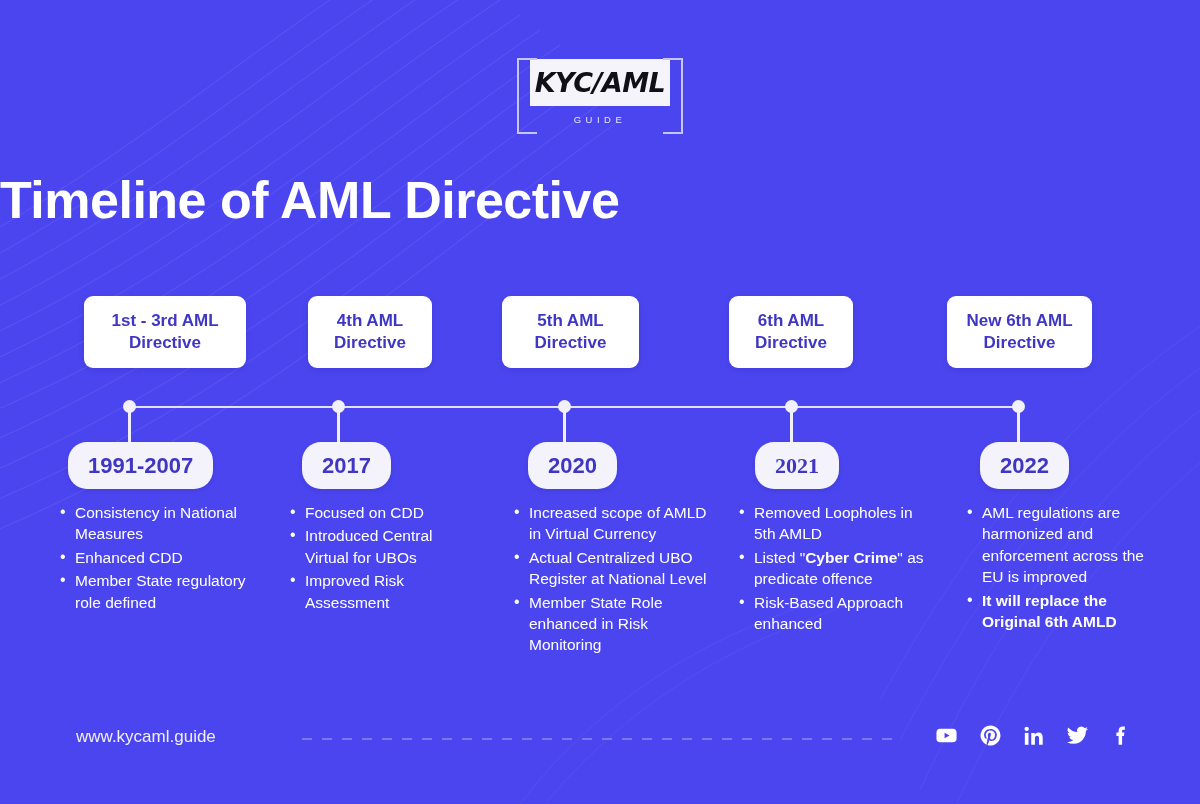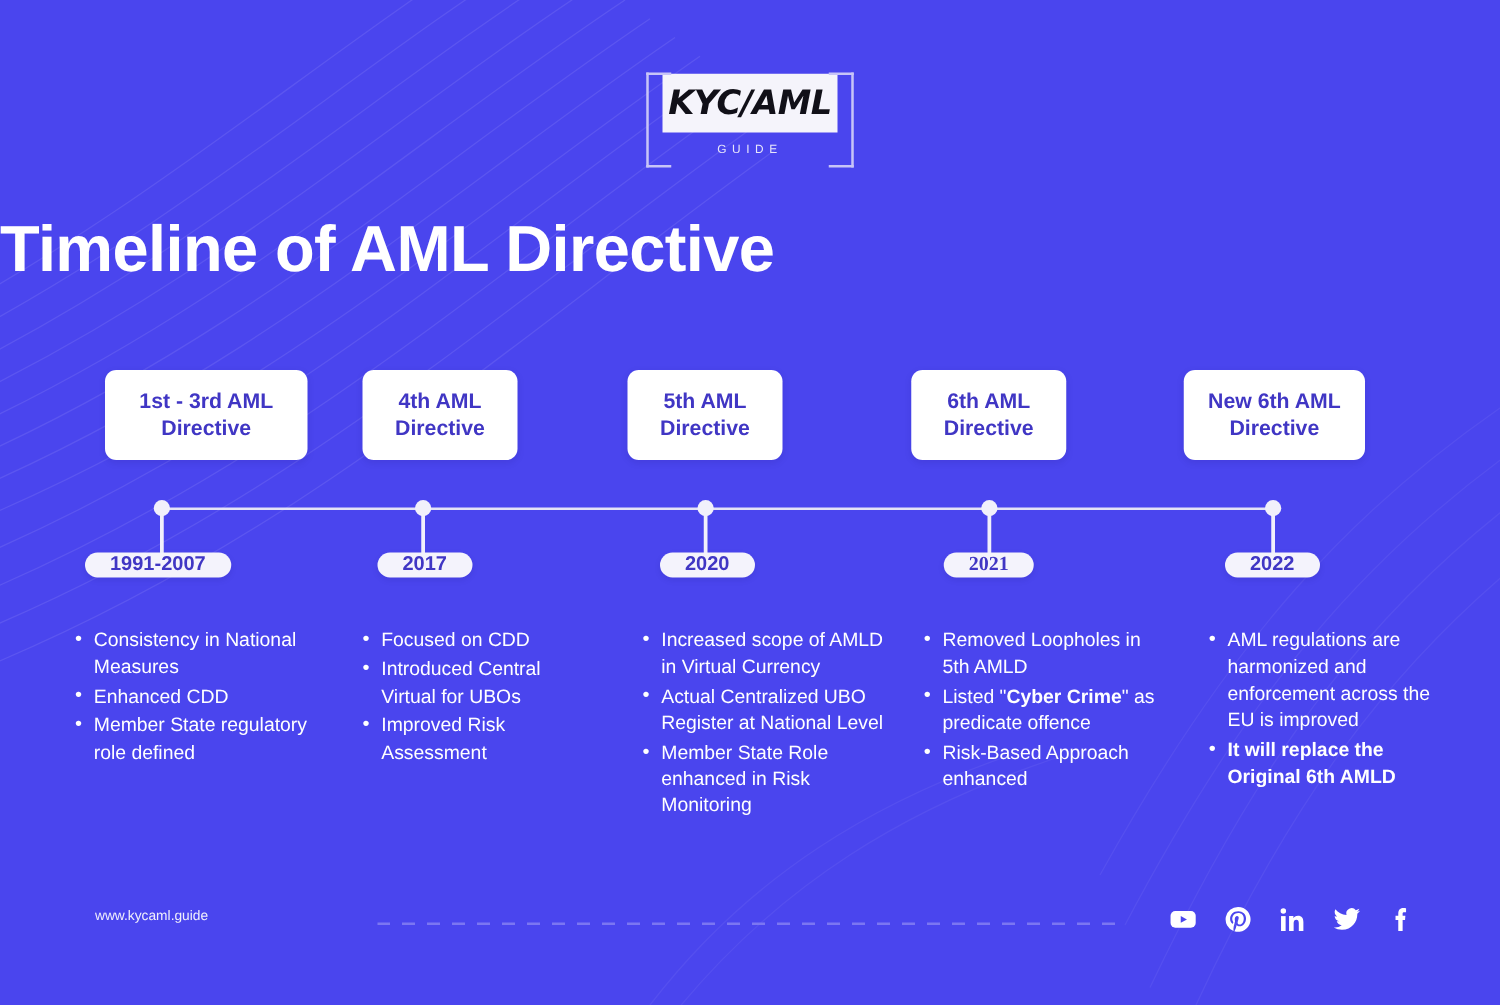--- a/index.html
+++ b/index.html
@@ -73,23 +73,23 @@
 
   .dot {
     position:absolute; top:104px; width:13px; height:13px;
     border-radius:50%; background:#f1f0fb;
   }
   .stem { position:absolute; top:112px; width:3px; height:36px; background:#f1f0fb; }
 
   .pill {
     position:absolute; top:146px;
     background:#f4f3fc; border-radius:19px;
-    height:20px; padding:0 20px;
+    height:47px; padding:0 20px;
     display:inline-flex; align-items:center; justify-content:center;
-    color:#4036c4; font-size:16px; font-weight:bold;
+    color:#4036c4; font-size:22px; font-weight:bold;
     box-shadow:0 2px 5px rgba(20,10,90,0.10);
     text-align:right;
   }
 
   ul.bullets {
     position:absolute; top:206px;
     list-style:none; color:#ffffff;
     font-size:15.5px; line-height:1.38;
   }
   ul.bullets li {
@@ -98,21 +98,21 @@
   ul.bullets li::before {
     content:"•"; position:absolute; left:4px; top:-1px;
     font-size:16px; color:#ffffff;
   }
   ul.bullets li b { font-weight:bold; }
 
   
   .footer { position:absolute; left:0; top:716px; width:1200px; height:50px; }
   .site {
     position:absolute; left:76px; top:11px;
-    color:#f0effb; font-size:11px;
+    color:#f0effb; font-size:17px;
   }
   .dashline {
     position:absolute; left:302px; top:22px; width:596px; height:2px;
     background:repeating-linear-gradient(to right,#7b76f2 0,#7b76f2 10px,transparent 10px,transparent 20px);
   }
   .socials {
     position:absolute; right:68px; top:8px;
     display:flex; align-items:center; gap:21px;
   }
   .socials svg { display:block; fill:#ffffff; }
@@ -165,33 +165,33 @@
           <div class="card" style="width: 162px;">1st - 3rd AML Directive</div>
         </div>
         <div class="dot" style="left: 123px;"></div>
         <div class="stem" style="left: 128px;"></div>
         <div class="pill" style="left: 68px;">1991-2007</div>
         <ul class="bullets" style="left: 56px; width: 205px;">
           <li>Consistency in National Measures</li>
           <li>Enhanced CDD</li>
           <li>Member State regulatory role defined</li>
         </ul>
-        <div class="col" style="left: 258px; padding-left: 32px;">
+        <div class="col" style="left: 276px; padding-left: 32px;">
           <div class="card" style="width: 124px;">4th AML Directive</div>
         </div>
         <div class="dot" style="left: 332px;"></div>
         <div class="stem" style="left: 337px;"></div>
         <div class="pill" style="left: 302px;">2017</div>
         <ul class="bullets" style="left: 286px; width: 175px;">
           <li>Focused on CDD</li>
           <li>Introduced Central Virtual for UBOs</li>
           <li>Improved Risk Assessment</li>
         </ul>
         <div class="col" style="left: 502px;">
-          <div class="card" style="width: 124px;">5th AML Directive</div>
+          <div class="card" style="width: 137px;">5th AML Directive</div>
         </div>
         <div class="dot" style="left: 558px;"></div>
         <div class="stem" style="left: 563px;"></div>
         <div class="pill" style="left: 528px;">2020</div>
         <ul class="bullets" style="left: 510px; width: 205px;">
           <li>Increased scope of AMLD in Virtual Currency</li>
           <li>Actual Centralized UBO Register at National Level</li>
           <li>Member State Role enhanced in Risk Monitoring</li>
         </ul>
         <div class="col" style="left: 729px;">

